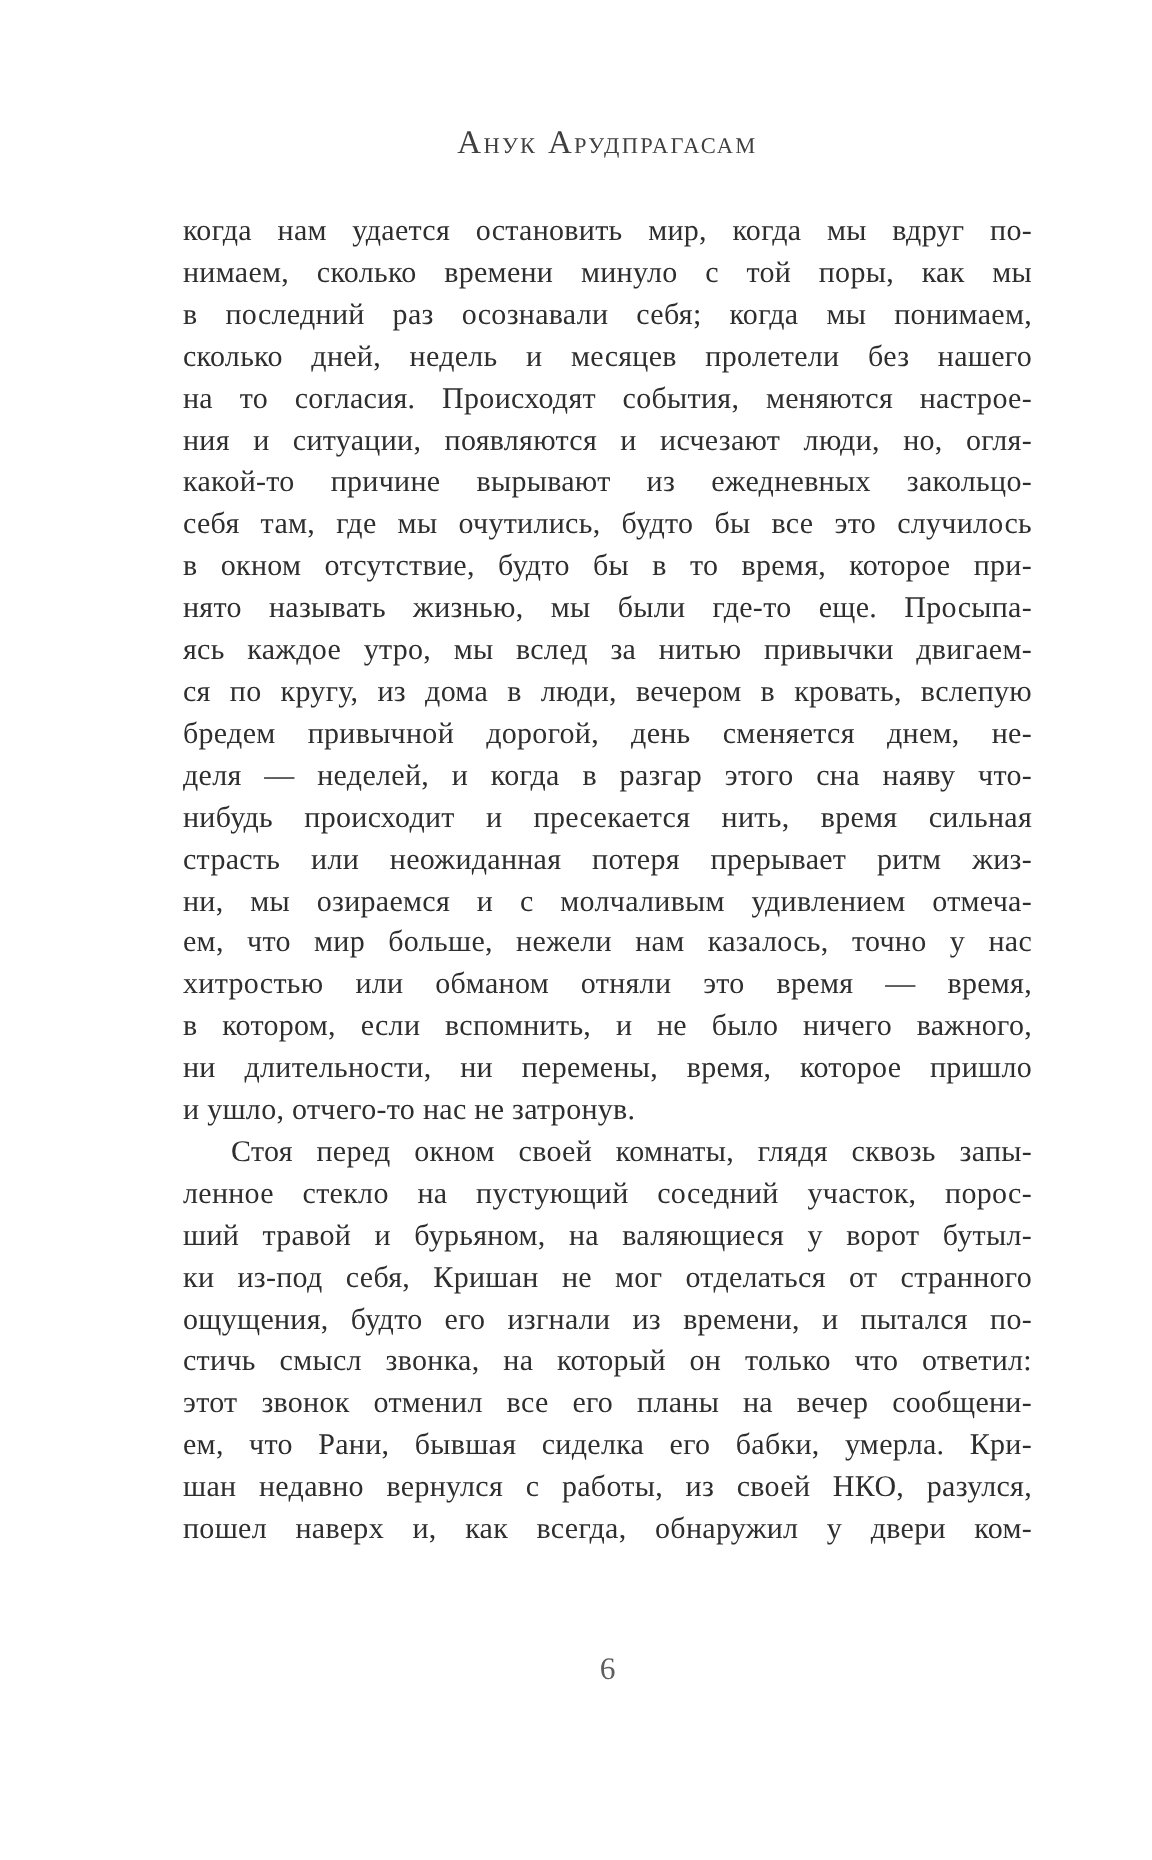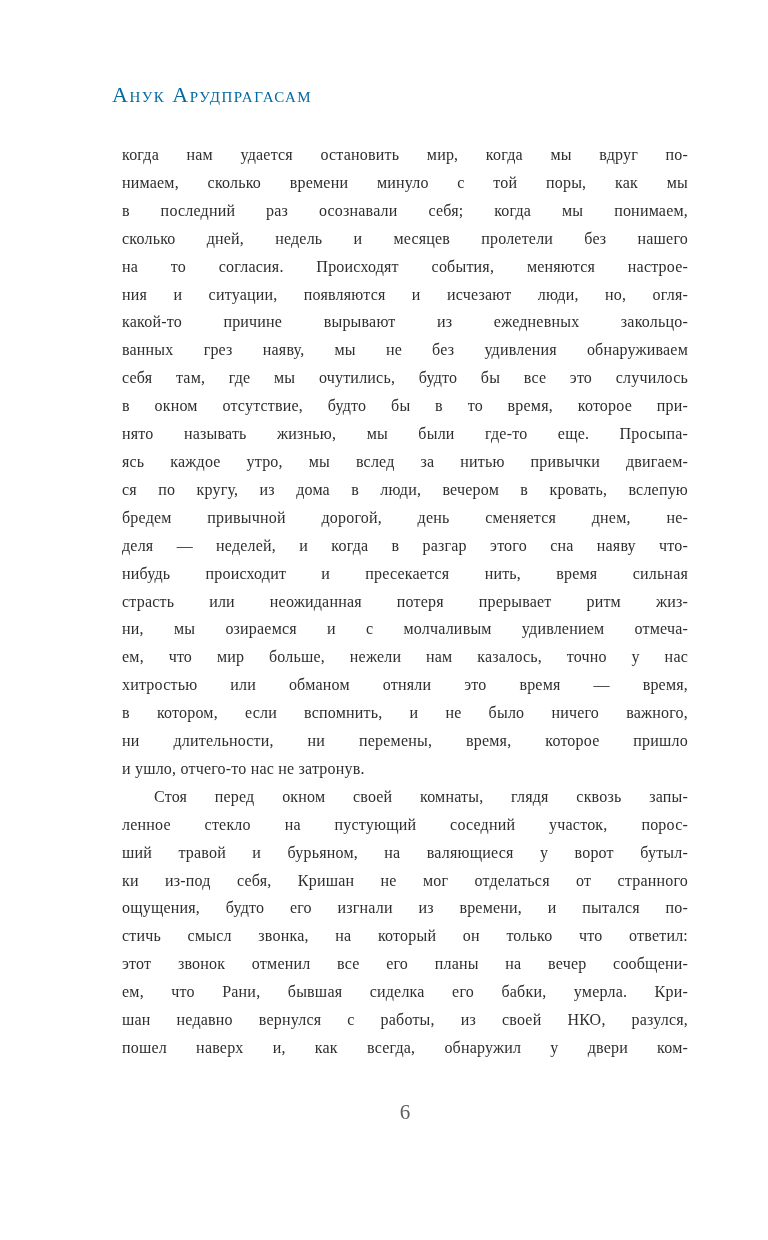--- a/index.html
+++ b/index.html
@@ -16,34 +16,34 @@
     overflow:hidden;
   }
   .page{
     position:relative;
     width:768px;height:1240px;
     background:var(--paper);
   }
   .running-header{
     position:absolute;
     top:82px;
-    left:112px;
+    left:122px;
     width:566px;
-    text-align:left;
+    text-align:center;
     font-size:22px;
     font-variant:small-caps;
     letter-spacing:1.5px;
-    color:#0369a1;
+    color:#404040;
   }
   .text-block{
     position:absolute;
     top:141px;
     left:122px;
     width:566px;
-    font-size:16px;
+    font-size:20px;
     line-height:27.9px;
   }
   .text-block .line{
     text-align:justify;
     text-align-last:justify;
     letter-spacing:0.2px;
   }
   .text-block .line.last{
     text-align-last:left;
   }
@@ -67,21 +67,20 @@
   <div class="running-header">Анук Арудпрагасам</div>
 
   <div class="text-block">
       <div class="line">когда нам удается остановить мир, когда мы вдруг по-</div>
       <div class="line">нимаем, сколько времени минуло с той поры, как мы</div>
       <div class="line">в последний раз осознавали себя; когда мы понимаем,</div>
       <div class="line">сколько дней, недель и месяцев пролетели без нашего</div>
       <div class="line">на то согласия. Происходят события, меняются настрое-</div>
       <div class="line">ния и ситуации, появляются и исчезают люди, но, огля-</div>
       <div class="line">какой-то причине вырывают из ежедневных закольцо-</div>
-      <div class="line">ванных грез наяву, мы не без удивления обнаруживаем</div>
       <div class="line">себя там, где мы очутились, будто бы все это случилось</div>
       <div class="line">в окном отсутствие, будто бы в то время, которое при-</div>
       <div class="line">нято называть жизнью, мы были где-то еще. Просыпа-</div>
       <div class="line">ясь каждое утро, мы вслед за нитью привычки двигаем-</div>
       <div class="line">ся по кругу, из дома в люди, вечером в кровать, вслепую</div>
       <div class="line">бредем привычной дорогой, день сменяется днем, не-</div>
       <div class="line">деля — неделей, и когда в разгар этого сна наяву что-</div>
       <div class="line">нибудь происходит и пресекается нить, время сильная</div>
       <div class="line">страсть или неожиданная потеря прерывает ритм жиз-</div>
       <div class="line">ни, мы озираемся и с молчаливым удивлением отмеча-</div>

